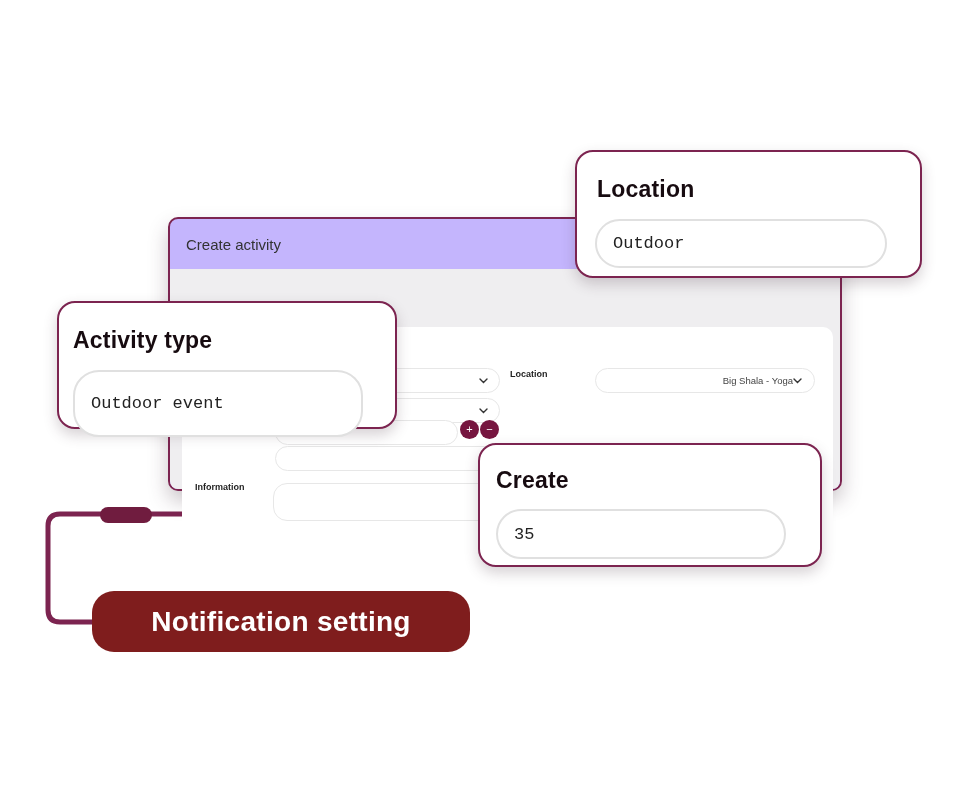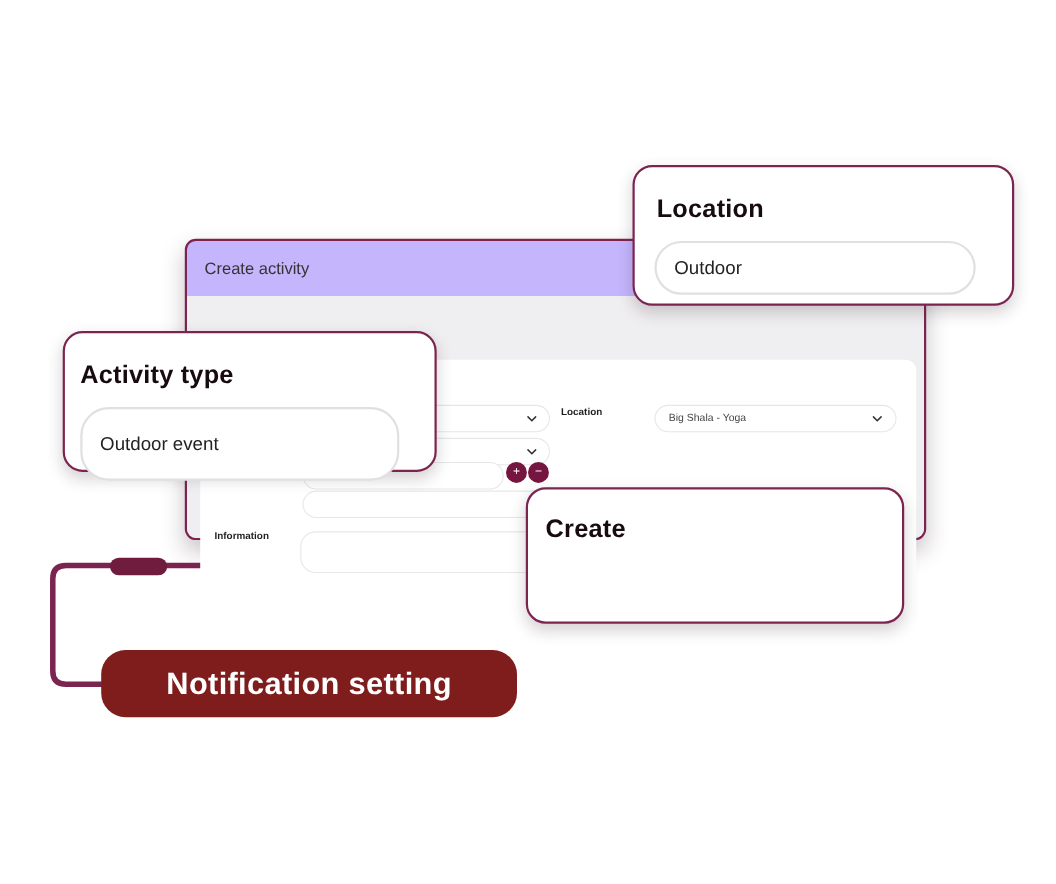--- a/index.html
+++ b/index.html
@@ -24,42 +24,42 @@
     position:absolute;height:25px;background:#fff;border:1px solid #e7e7e7;border-radius:13px;
     box-sizing:border-box;display:flex;align-items:center;
   }
   .pill.chev{justify-content:flex-end;padding-right:11px;}
   .form-label{position:absolute;font-size:9px;font-weight:700;color:#1f1f1f;white-space:nowrap;}
   .form-value{font-size:9.5px;color:#444;}
   .mini-input{
     position:absolute;height:25px;box-sizing:border-box;background:#fff;border:1px solid #e7e7e7;
     border-radius:13px;padding:0 12px;font-size:9.5px;color:#333;font-family:inherit;outline:none;
   }
-  .mini-select{padding:0 12px;justify-content:space-between;}
+  .mini-select{padding:0 12px;justify-content:flex-end;}
   .round-btn{
     position:absolute;width:19px;height:19px;border-radius:50%;background:#76153f;border:none;
     color:#fff;display:flex;align-items:center;justify-content:center;font-size:11px;line-height:1;
     padding:0;cursor:pointer;font-family:inherit;
   }
   .checkbox{
     position:absolute;width:9px;height:9px;background:#f7f7f7;border:1px solid #dcdcdc;border-radius:2px;box-sizing:border-box;
   }
   .textarea{
     position:absolute;background:#fff;border:1px solid #e7e7e7;border-radius:14px;resize:none;
     box-sizing:border-box;outline:none;font-family:inherit;
   }
   
   .card{
     position:absolute;z-index:3;background:#fff;border:2.5px solid #7c2450;border-radius:18px;
     box-shadow:0 6px 14px rgba(70,45,60,.22);box-sizing:border-box;
   }
   .card-title{position:absolute;font-size:23px;font-weight:700;color:#170b10;letter-spacing:.2px;}
   .card-input{
     position:absolute;box-sizing:border-box;background:#fff;border:2px solid #e0e0e0;border-radius:26px;
-    font-size:17px;color:#222;padding:0 16px;font-family:Liberation Sans, sans-serif;outline:none;
+    font-size:17px;color:#222;padding:0 16px;font-family:Liberation Mono, monospace;outline:none;
   }
   
   .badge{
     position:absolute;left:92px;top:591px;width:378px;height:61px;z-index:3;
     background:#7f1d1d;border-radius:22px;display:flex;align-items:center;justify-content:center;
   }
   .badge-label{color:#fff;font-size:28px;font-weight:700;letter-spacing:.3px;}
   .chevron-icon{display:block;}
 </style>
 </head>
@@ -124,19 +124,20 @@
     <input class="card-input" style="left: 18px; top: 67px; width: 292px; height: 49px;" type="text" value="Outdoor">
   </div>
 
   <div class="card" style="left:57px;top:301px;width:340px;height:128px;">
     <span class="card-title" style="left:14px;top:24px;">Activity type</span>
     <input class="card-input" style="left: 14px; top: 67px; width: 290px; height: 67px;" type="text" value="Outdoor event">
   </div>
 
   <div class="card" style="left:478px;top:443px;width:344px;height:124px;">
     <span class="card-title" style="left:16px;top:22px;">Create</span>
+    <input class="card-input" style="left: 16px; top: 64px; width: 290px; height: 50px;" type="text" value="35">
   </div>
 
   <div class="badge">
     <span class="badge-label">Notification setting</span>
   </div>
 
 </div>
 
 </body></html>

